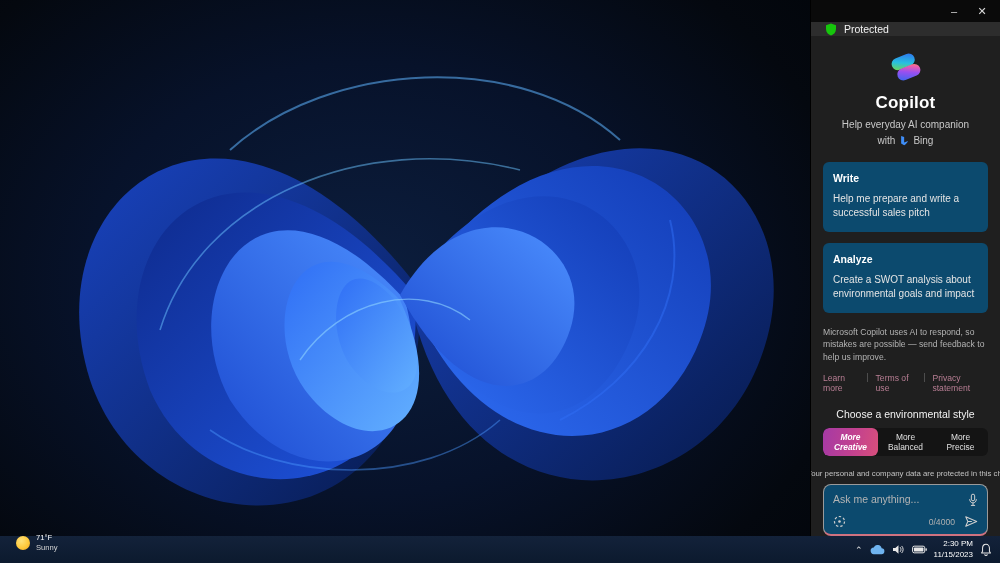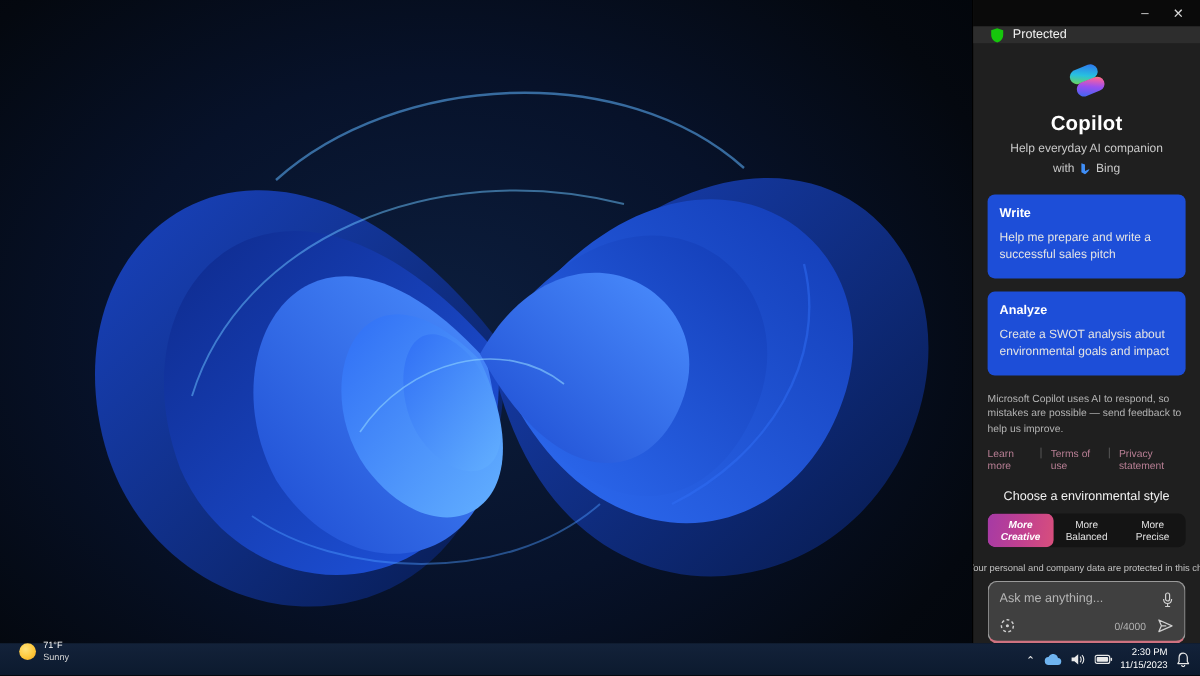--- a/index.html
+++ b/index.html
@@ -21,41 +21,41 @@
   .protected-bar { height:14px; background:#2d2d2d; display:flex; align-items:center; gap:7px; padding:0 14px; flex:0 0 auto; }
   .protected-bar .label { color:#f2f2f2; font-size:10.5px; }
   .panel-body { flex:1; padding:0 12px; display:flex; flex-direction:column; overflow:hidden; }
 
   .cp-logo { width:42px; height:42px; margin:13px auto 0; display:block; }
   .cp-title { color:#fff; font-size:17px; font-weight:bold; text-align:center; margin-top:7px; letter-spacing:.2px; }
   .cp-sub { color:#c9c9c9; font-size:10px; text-align:center; margin-top:6px; }
   .cp-with { color:#c9c9c9; font-size:10px; text-align:center; margin-top:5px;
              display:flex; align-items:center; justify-content:center; gap:4px; }
 
-  .card { background:#1d4ed8; border-radius:6px; padding:10px 10px 11px; margin-top:15px; }
+  .card { background:#0c4a6e; border-radius:6px; padding:10px 10px 11px; margin-top:15px; }
   .card + .card { margin-top:11px; }
   .card .c-title { color:#fff; font-size:10.5px; font-weight:bold; }
   .card .c-text { color:#e4e4e4; font-size:10px; line-height:1.45; margin-top:8px; }
 
   .disclaimer { color:#b3b3b3; font-size:8.6px; line-height:1.5; margin-top:13px; }
   .links { display:flex; margin-top:9px; }
   .links a { color:#b97f95; font-size:8.6px; text-decoration:none; }
   .link-div { width:1px; height:9px; background:#4d4d4d; margin:0 8px; }
 
   .style-heading { color:#f2f2f2; font-size:10.5px; text-align:center; margin-top:15px; }
   .toggle { display:flex; margin-top:8px; background:#141414; border-radius:6px; overflow:hidden; height:32px; }
   .toggle .opt { flex:1; display:flex; align-items:center; justify-content:center; text-align:center;
                  color:#e0e0e0; font-size:8.4px; line-height:1.25; cursor:default; padding:0 6px; }
   .toggle .opt.sel { background:linear-gradient(100deg,#a53aa5 0%,#c2418f 55%,#d84f7c 100%);
                      color:#fff; font-weight:bold; border-radius:6px;font-style:italic; }
 
   .privacy-note { display:flex; align-items:center; justify-content:center; gap:4px;
                   margin-top:13px; color:#c2c2c2; font-size:7.8px; white-space:nowrap; }
 
-  .input-box { margin-top:6px; background:#404040; border:1px solid #9a9a9a; border-bottom:2px solid #cf7280;
+  .input-box { margin-top:6px; background:#0c4a6e; border:1px solid #9a9a9a; border-bottom:2px solid #cf7280;
                border-radius:8px; height:57px; padding:8px 9px 6px; display:flex; flex-direction:column; justify-content:space-between; }
   .input-row { display:flex; align-items:flex-start; }
   .input-row input { flex:1; background:transparent; border:none; outline:none; color:#e8e8e8; font-size:10.5px;
                      font-family:"Liberation Sans", sans-serif; }
   .input-row input::placeholder { color:#b4b4b4; }
   .input-bottom { display:flex; align-items:center; }
   .counter { margin-left:auto; color:#b0b0b0; font-size:8.6px; margin-right:9px; }
 
   
   .taskbar { position:absolute; left:0; top:536px; width:1000px; height:27px;

